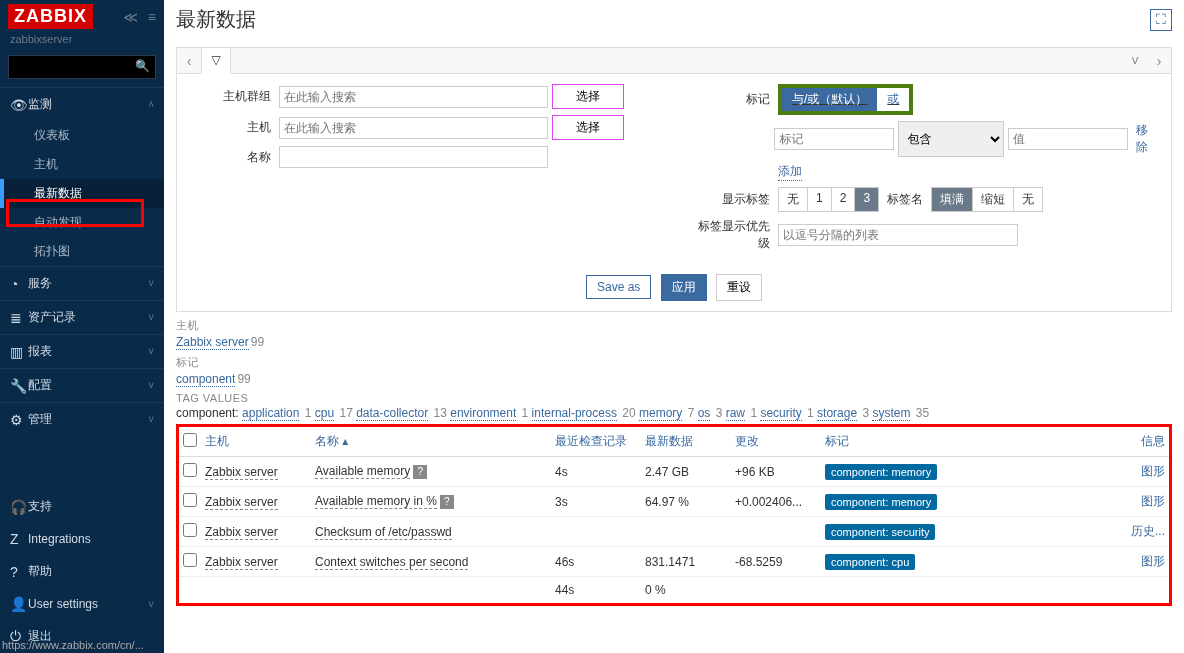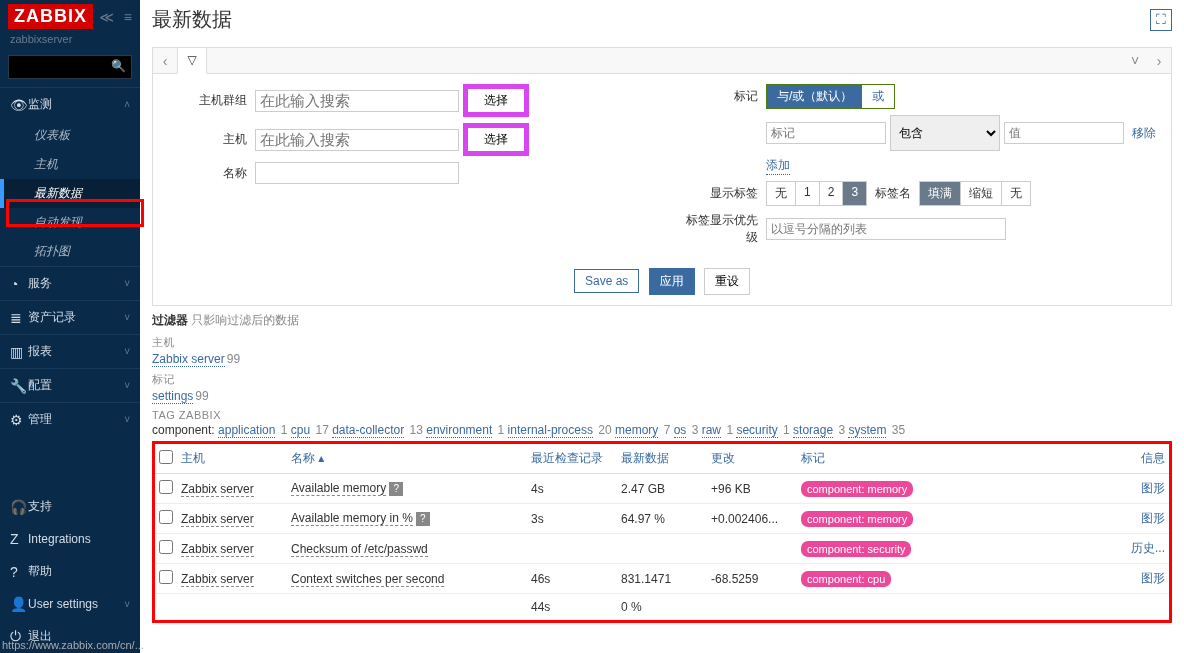--- a/index.html
+++ b/index.html
@@ -1,50 +1,50 @@
 <!DOCTYPE html>
 <html><head>
 <meta charset="utf-8">
 <style>
 * { box-sizing: border-box; margin: 0; padding: 0; font-family: Arial, 'Microsoft YaHei', sans-serif; }
 body { font-size: 12px; color: #333; background: #fff; width: 1184px; height: 653px; overflow: hidden; }
 .layout { display: flex; height: 653px; }
-.sidebar { width: 140px; background: #0a2a4a; color: #aab8c6; flex-shrink: 0; display: flex; flex-direction: column; }
+.sidebar { width: 164px; background: #0a2a4a; color: #aab8c6; flex-shrink: 0; display: flex; flex-direction: column; }
 .logo-row { display: flex; align-items: center; padding: 4px 8px; gap: 6px; }
 .logo { background: #d40000; color: #fff; font-weight: bold; padding: 2px 6px; font-size: 18px; letter-spacing: 1px; }
 .collapse-icon { color: #6a7a8a; font-size: 14px; margin-left: auto; cursor: pointer; }
 .server-name { padding: 0 10px 6px 10px; font-size: 11px; color: #6a7a8a; }
 .search-box { margin: 4px 8px 8px 8px; position: relative; }
 .search-box input { width: 100%; background: #000; border: 1px solid #2a3a4a; padding: 4px 20px 4px 6px; color: #ccc; font-size: 12px; }
 .search-box .si { position: absolute; right: 6px; top: 4px; color: #6a7a8a; }
 .nav-section { border-top: 1px solid #1a3a5a; }
 .nav-head { display: flex; align-items: center; padding: 8px 10px; cursor: pointer; color: #d5dde5; }
 .nav-head .ico { width: 18px; font-size: 14px; }
 .nav-head .lbl { flex: 1; }
 .nav-head .chev { font-size: 10px; color: #6a7a8a; }
 .nav-sub { background: #0a2a4a; }
-.nav-sub a { display: block; padding: 6px 10px 6px 34px; color: #aab8c6; text-decoration: none; cursor: pointer; font-size: 12px; font-style: italic; }
+.nav-sub a { display: block; padding: 6px 10px 6px 34px; color: #aab8c6; text-decoration: none; cursor: pointer; font-size: 12px; }
 .nav-sub a.active { background: #072038; border-left: 4px solid #3a9bff; padding-left: 30px; color: #fff; }
 .hl-box { position: absolute; border: 3px solid #ff0000; pointer-events: none; z-index: 5; }
 .sidebar .bottom { margin-top: auto; }
 .main { flex: 1; display: flex; flex-direction: column; min-width: 0; }
 .titlebar { display: flex; align-items: center; padding: 6px 12px; border-bottom: 0; }
 .titlebar h1 { font-size: 20px; font-weight: normal; color: #333; }
 .expand-btn { margin-left: auto; width: 22px; height: 22px; border: 1px solid #3a6aa0; color: #3a6aa0; display: flex; align-items: center; justify-content: center; cursor: pointer; font-size: 14px; }
 .filter-wrap { margin: 8px 12px 0 12px; border: 1px solid #ddd; background: #fff; position: relative; }
 .tabrow { display: flex; align-items: center; height: 26px; background: #f8f8f8; border-bottom: 1px solid #ddd; }
 .tab-arrow { width: 24px; text-align: center; color: #888; cursor: pointer; font-size: 14px; }
 .filter-tab { width: 30px; text-align: center; background: #fff; margin-top: -1px; border: 1px solid #ddd; border-bottom: 1px solid #fff; height: 27px; line-height: 24px; }
 .filter-body { padding: 10px 12px; display: flex; gap: 28px; justify-content: flex-end; }
 .fcol { flex: 1; }
 .frow { display: flex; align-items: center; margin-bottom: 6px; }
 .flabel { width: 90px; text-align: right; padding-right: 8px; color: #333; font-size: 12px; }
-.finput { width: 204px; height: 22px; border: 1px solid #ccc; padding: 8px 4px; font-size: 15px; }
-.fbtn { border: 5px solid #d946ef; background: #fff; padding: 3px 16px; margin-left: 4px; cursor: pointer; font-size: 12px; }
-.segbtn { display: inline-flex; border: 1px solid #4d7c0f; }
+.finput { width: 269px; height: 22px; border: 1px solid #ccc; padding: 8px 4px; font-size: 12px; }
+.fbtn { border: 1px solid #d946ef; background: #fff; padding: 3px 23px; margin-left: 4px; cursor: pointer; font-size: 12px; }
+.segbtn { display: inline-flex; border: 4px solid #4d7c0f; text-decoration: underline; }
 .segbtn span { padding: 3px 10px; cursor: pointer; font-size: 12px; }
 .segbtn span.on { background: #3a6aa0; color: #fff; }
 .segbtn span:not(.on) { color: #3a6aa0; }
 .tag-num-group { display: inline-flex; border: 1px solid #ccc; }
 .tag-num-group span { padding: 3px 8px; cursor: pointer; border-right: 1px solid #ccc; font-size: 12px; }
 .tag-num-group span:last-child { border-right: none; }
 .tag-num-group span.on { background: #6a7a8a; color: #fff; }
 .tag-input { height: 22px; border: 1px solid #ccc; padding: 0 4px; font-size: 12px; }
 .link { color: #3a6aa0; text-decoration: none; cursor: pointer; }
 .link.u { border-bottom: 1px dotted #3a6aa0; }
@@ -57,21 +57,21 @@
 .rhead { color: #888; font-size: 11px; letter-spacing: 0.5px; margin-bottom: 2px; }
 .rline { font-size: 12px; }
 .rline .cnt { color: #888; margin-left: 2px; }
 .tagvals a { color: #3a6aa0; border-bottom: 1px dotted #3a6aa0; }
 .data-table { width: 100%; border-collapse: collapse; margin-top: 4px; }
 .data-table th { text-align: left; padding: 6px 4px; color: #3a6aa0; font-weight: normal; border-top: 1px solid #ddd; border-bottom: 1px solid #ddd; font-size: 12px; }
 .data-table td { padding: 6px 4px; border-bottom: 1px solid #eee; font-size: 12px; vertical-align: middle; }
 .chk { width: 14px; height: 14px; }
 .dotted { border-bottom: 1px dashed #888; }
 .qmark { display: inline-block; background: #888; color: #fff; width: 14px; height: 14px; line-height: 14px; text-align: center; font-size: 10px; margin-left: 3px; }
-.tagbadge { background: #ec4899; color: #fff; padding: 2px 6px; font-size: 11px; border-radius: 7px; }
+.tagbadge { background: #0369a1; color: #fff; padding: 2px 6px; font-size: 11px; border-radius: 2px; }
 .hl-table { border: 3px solid #ff0000; }
 select.tag-input { height: 36px; }
 .footer-url { position: absolute; bottom: 2px; left: 2px; color: #aaa; font-size: 11px; }
 </style>
 </head>
 <body>
 
 <div class="layout">
 
   <div class="sidebar">
@@ -236,31 +236,30 @@
         </div>
       </div>
       <div class="action-row">
         <button class="abtn save">Save as</button>
         <button class="abtn primary">应用</button>
         <button class="abtn">重设</button>
       </div>
     </div>
 
     <div class="results">
-      <div class="rsec rline"><b>过滤器</b> <span style="color:#888">只影响过滤后的数据</span></div>
       <div class="rsec">
           <div class="rhead">主机</div>
           <div class="rline"><a class="link u">Zabbix server</a><span class="cnt">99</span></div>
         </div>
       <div class="rsec">
           <div class="rhead">标记</div>
-          <div class="rline"><a class="link u">settings</a><span class="cnt">99</span></div>
+          <div class="rline"><a class="link u">component</a><span class="cnt">99</span></div>
         </div>
       <div class="rsec">
-          <div class="rhead">TAG ZABBIX</div>
+          <div class="rhead">TAG VALUES</div>
           <div class="rline tagvals" id="tvrow">component: <a>application</a><span class="cnt"> 1  </span><a>cpu</a><span class="cnt"> 17  </span><a>data-collector</a><span class="cnt"> 13  </span><a>environment</a><span class="cnt"> 1  </span><a>internal-process</a><span class="cnt"> 20  </span><a>memory</a><span class="cnt"> 7  </span><a>os</a><span class="cnt"> 3  </span><a>raw</a><span class="cnt"> 1  </span><a>security</a><span class="cnt"> 1  </span><a>storage</a><span class="cnt"> 3  </span><a>system</a><span class="cnt"> 35  </span></div>
         </div>
 
       <table class="data-table hl-table">
         <thead>
             <tr>
           <th style="width:20px"><input type="checkbox" class="chk" style=""></th>
           <th style="width:110px"><a class="link">主机</a></th>
           <th style="width:240px"><a class="link">名称</a> ▴</th>
           <th style="width:90px">最近检查记录</th>

